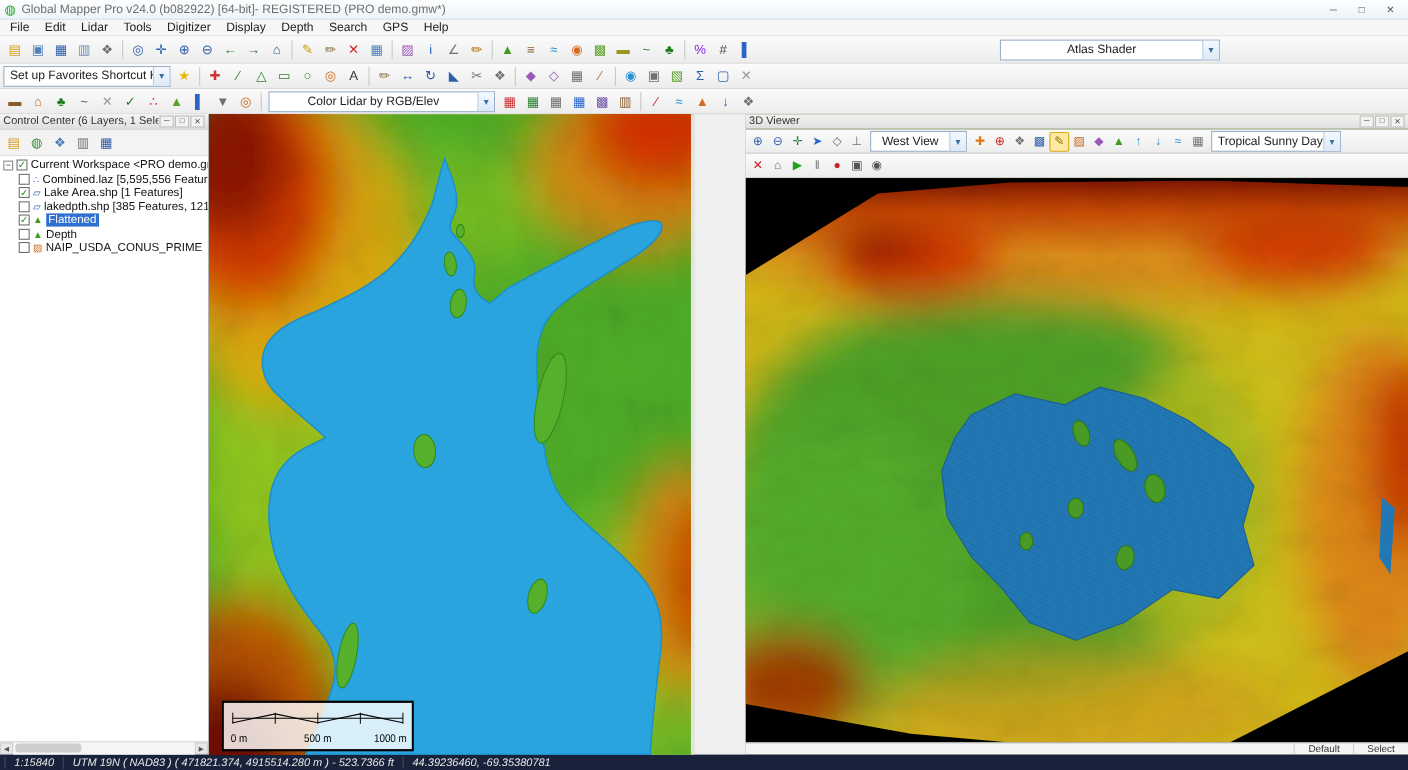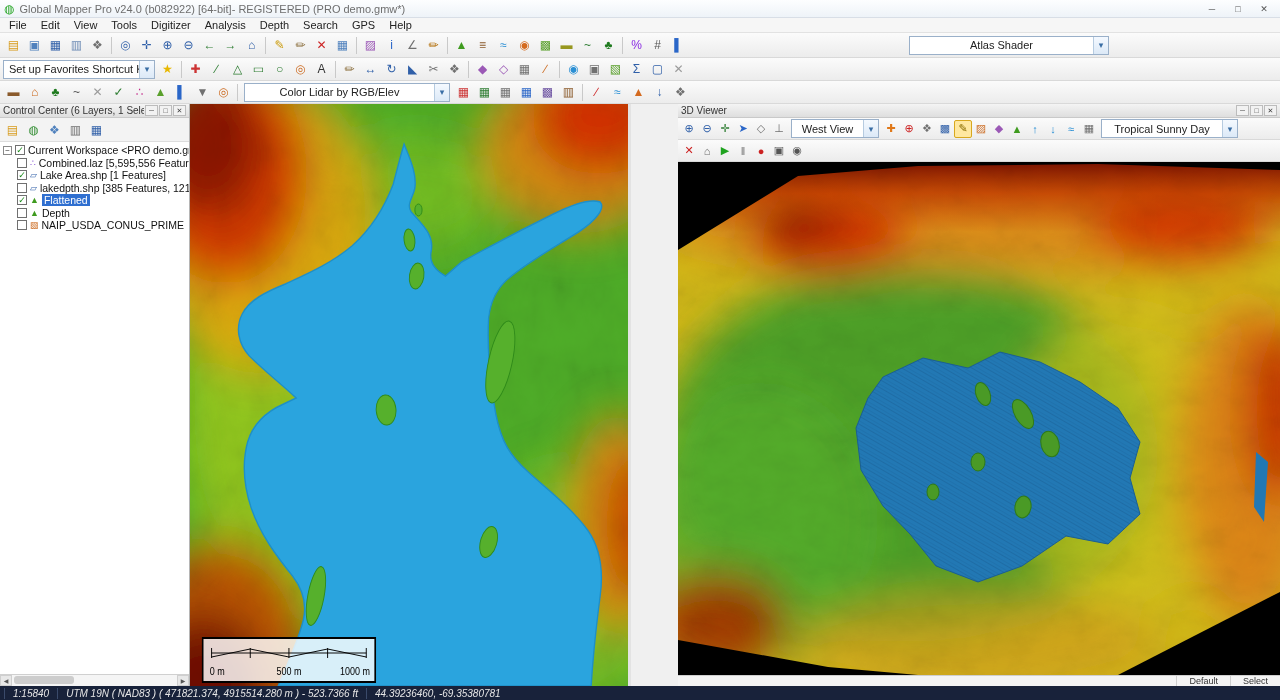--- a/index.html
+++ b/index.html
@@ -26,21 +26,21 @@
   .tbtn{width:21px;height:19px;display:inline-flex;align-items:center;justify-content:center;font-size:12px;border:1px solid transparent;border-radius:2px;flex:0 0 auto;}
   .tbtn.active{background:#ffe8a0;border-color:#d8a81f;}
   .tsep{width:1px;height:17px;background:#c9c9c9;margin:0 3px;flex:0 0 auto;}
   .combo{height:19px;background:#fff;border:1px solid #9ab0c9;display:inline-flex;align-items:center;font-size:11px;color:#222;flex:0 0 auto;}
   .combo-text{flex:1;padding:0 5px;white-space:nowrap;overflow:hidden;text-align:center;}
   .combo-arrow{width:15px;height:100%;display:flex;align-items:center;justify-content:center;background:linear-gradient(#f4f9ff,#dce9f7);border-left:1px solid #b6cbe0;color:#3a6ea5;font-size:9px;}
   .atlas-combo{width:200px;margin-left:auto;margin-right:168px;}
   .fav-combo{width:152px;margin-right:2px;}
   .lidar-combo{width:206px;margin:0 3px;}
   .view3d-combo{width:88px;margin:0 3px;}
-  .sky3d-combo{width:137px;margin:0 3px;}
+  .sky3d-combo{width:118px;margin:0 3px;}
 
   
   .main{flex:1;display:flex;min-height:0;}
 
   
   .control-center{width:190px;background:#f0f0f0;border-right:1px solid #b5b5b5;display:flex;flex-direction:column;flex:0 0 auto;}
   .panel-header{height:14px;background:linear-gradient(#f4f4f4,#dedede);border-bottom:1px solid #c9c9c9;display:flex;align-items:center;font-size:10px;color:#333;padding:0 3px;flex:0 0 auto;}
   .panel-header .ph-title{flex:1;white-space:nowrap;overflow:hidden;}
   .ph-btn{width:13px;height:11px;font-size:7px;display:flex;align-items:center;justify-content:center;color:#444;border:1px solid #bcbcbc;background:#f2f2f2;margin-left:1px;flex:0 0 auto;}
   .cc-toolbar{height:24px;display:flex;align-items:center;background:#f3f3f3;border-bottom:1px solid #ddd;padding:0 2px;flex:0 0 auto;}
@@ -86,24 +86,24 @@
     <span class="win-btns">
       <span class="win-btn">─</span>
       <span class="win-btn">□</span>
       <span class="win-btn">✕</span>
     </span>
   </div>
 
   <div class="menubar">
       <span class="menu-item">File</span>
       <span class="menu-item">Edit</span>
-      <span class="menu-item">View</span>
+      <span class="menu-item">Lidar</span>
       <span class="menu-item">Tools</span>
       <span class="menu-item">Digitizer</span>
-      <span class="menu-item">Analysis</span>
+      <span class="menu-item">Display</span>
       <span class="menu-item">Depth</span>
       <span class="menu-item">Search</span>
       <span class="menu-item">GPS</span>
       <span class="menu-item">Help</span>
     </div>
 
   <div class="toolbar row1">
     <div class="icon-strip">
         <span class="tbtn" style="color: rgb(215, 155, 28);">▤</span>
         <span class="tbtn" style="color: rgb(79, 129, 189);">▣</span>

